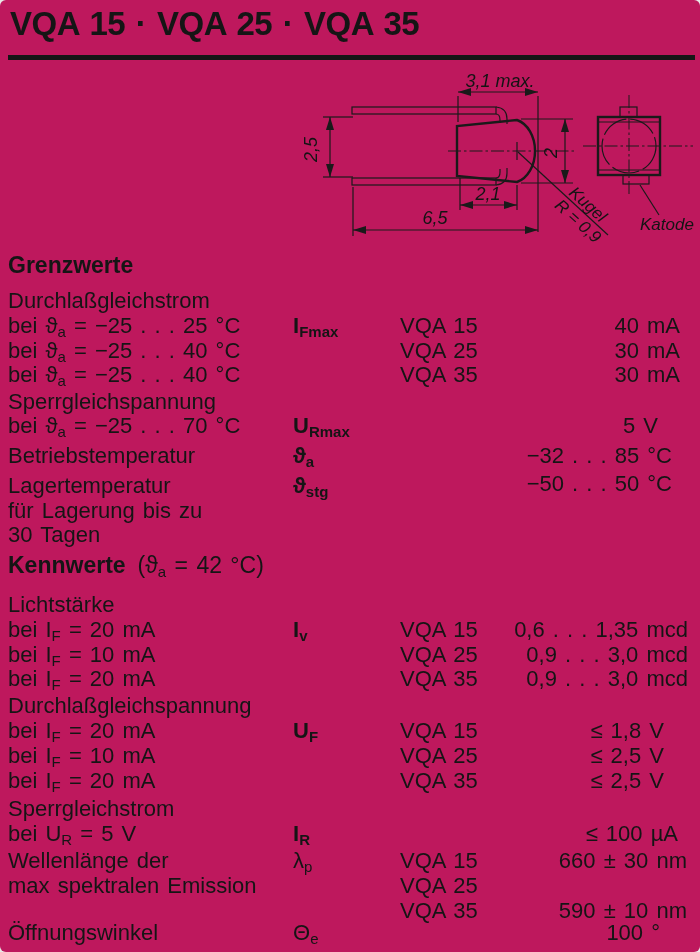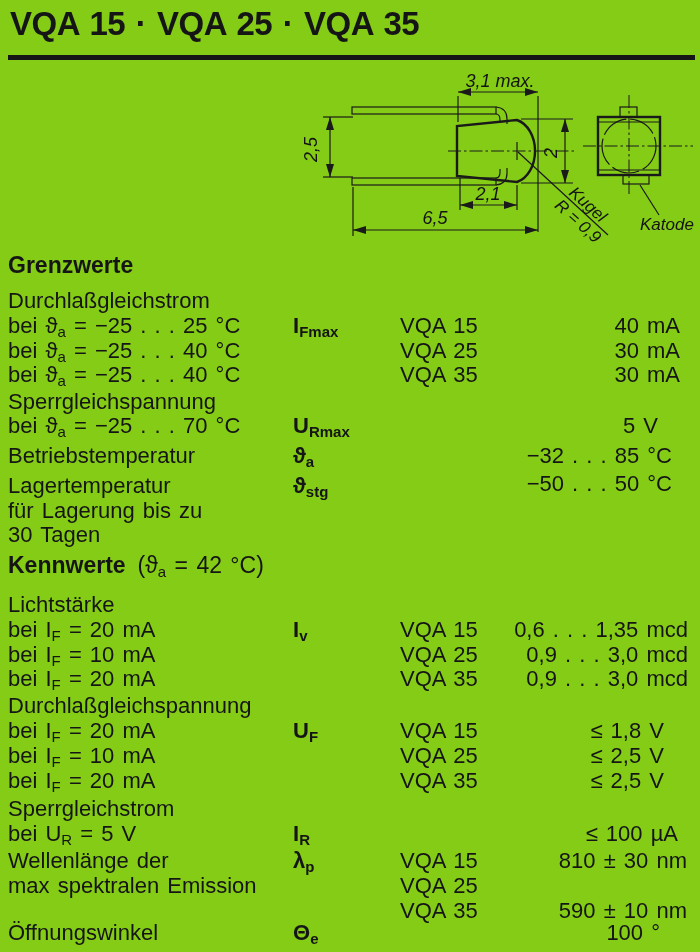--- a/index.html
+++ b/index.html
@@ -1,27 +1,27 @@
 <!DOCTYPE html>
 <html><head>
 <meta charset="utf-8">
 <style>
   html,body{margin:0;padding:0;background:#e8e8e6;}
-  .page{position:relative;width:700px;height:952px;background:#84cc16;
-        font-family:"Liberation Sans",sans-serif;color:#151515;overflow:hidden;}
+  .page{position:relative;width:700px;height:952px;background:#be185d;
+        font-family:"Liberation Sans",sans-serif;color:#151515;overflow:hidden;border-radius:6px;}
   .title{position:absolute;left:10px;top:5px;font-size:33px;font-weight:bold;
          letter-spacing:-0.5px;word-spacing:2px;white-space:nowrap;}
   .rule{position:absolute;left:8px;top:55px;width:687px;height:5px;background:#161616;}
   .heading{position:absolute;left:8px;font-size:23px;font-weight:bold;
            word-spacing:2px;white-space:nowrap;line-height:26px;}
   .hnote{font-weight:normal;margin-left:12px;}
   .line{position:absolute;font-size:22px;line-height:25px;white-space:nowrap;word-spacing:2px;}
   .c1{left:8px;}
   .c2{left:293px;font-weight:bold;}
-  .c2.reg{font-weight:bold;}
+  .c2.reg{font-weight:normal;}
   .c3{left:400px;}
   .c4{text-align:right;}
   .r12{right:12px}.r13{right:13px}.r20{right:20px}.r22{right:22px}
   .r28{right:28px}.r36{right:36px}.r40{right:40px}.r42{right:42px}
   .sub{font-size:15px;vertical-align:-4px;}
   .heading .sub{font-size:15px;vertical-align:-4px;}
   
   .drawing{position:absolute;left:295px;top:72px;}
   .sv-thin{stroke:#1a1a1a;stroke-width:1.2;fill:none;}
   .sv-thick{stroke:#1a1a1a;stroke-width:2.4;fill:none;}
@@ -167,21 +167,21 @@
   <div class="line c4 r36" style="top:768px">≤ 2,5 V</div>
 
   <div class="line c1" style="top:796px">Sperrgleichstrom</div>
   <div class="line c1" style="top:821px"><span>bei U</span><span class="sub">R</span><span> = 5 V</span></div>
   <div class="line c2" style="top:821px"><span>I</span><span class="sub">R</span></div>
   <div class="line c4 r22" style="top:821px">≤ 100 µA</div>
 
   <div class="line c1" style="top:848px">Wellenlänge der</div>
   <div class="line c2 reg" style="top:848px"><span>λ</span><span class="sub">p</span></div>
   <div class="line c3" style="top:848px">VQA 15</div>
-  <div class="line c4 r13" style="top:848px">810 ± 30 nm</div>
+  <div class="line c4 r13" style="top:848px">660 ± 30 nm</div>
 
   <div class="line c1" style="top:873px">max spektralen Emission</div>
   <div class="line c3" style="top:873px">VQA 25</div>
 
   <div class="line c3" style="top:898px">VQA 35</div>
   <div class="line c4 r13" style="top:898px">590 ± 10 nm</div>
 
   <div class="line c1" style="top:920px">Öffnungswinkel</div>
   <div class="line c2 reg" style="top:920px"><span>Θ</span><span class="sub">e</span></div>
   <div class="line c4 r40" style="top:920px">100 °</div>

